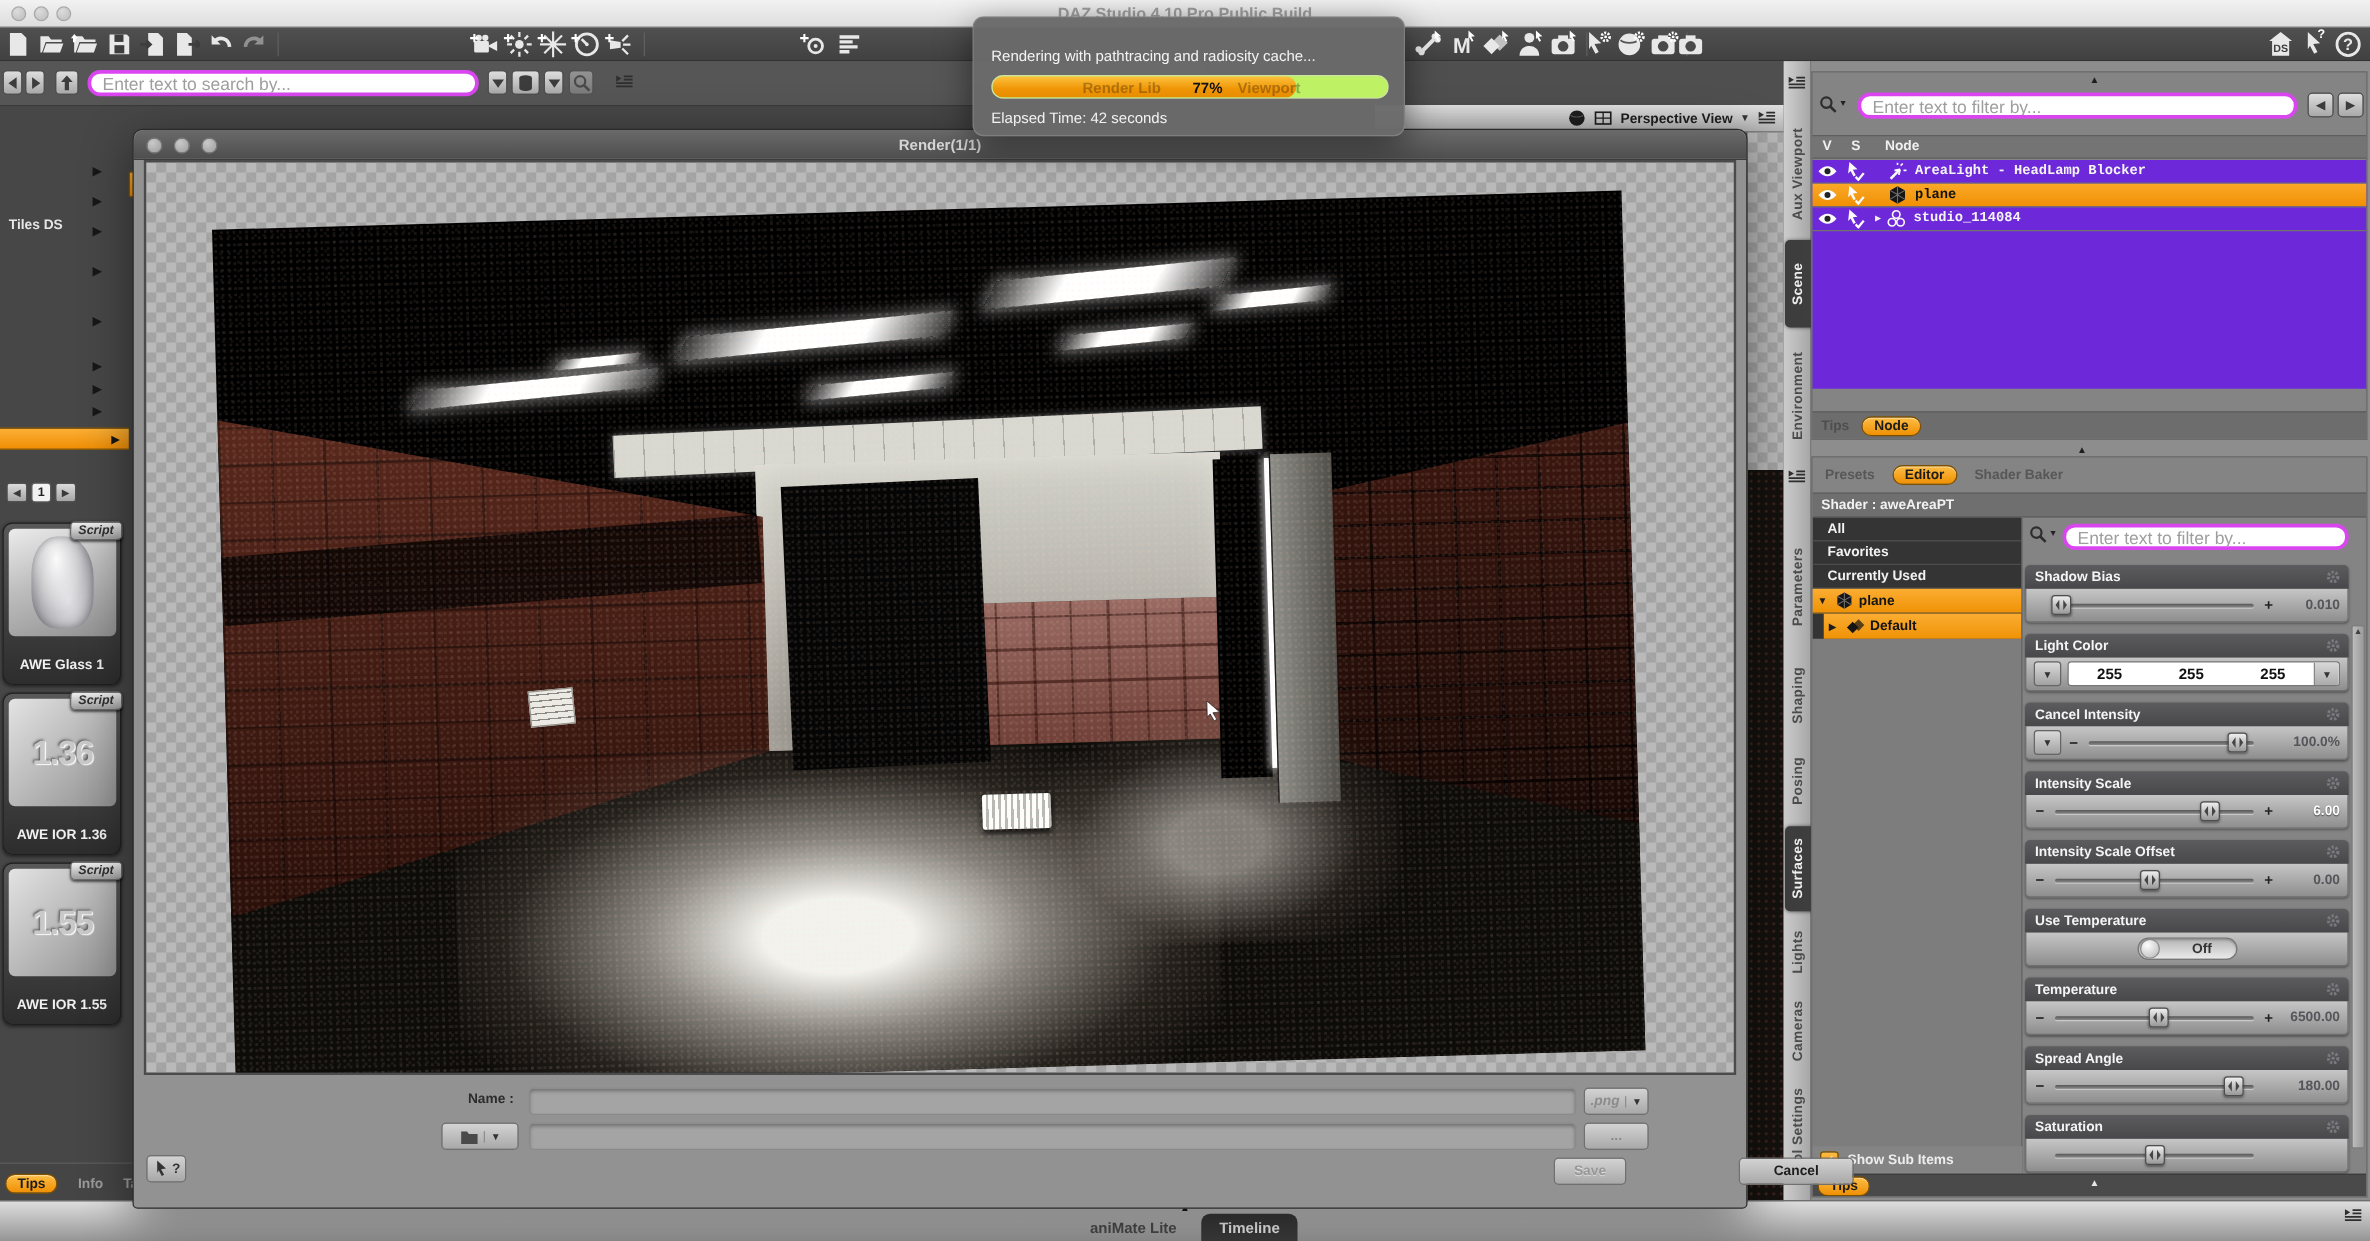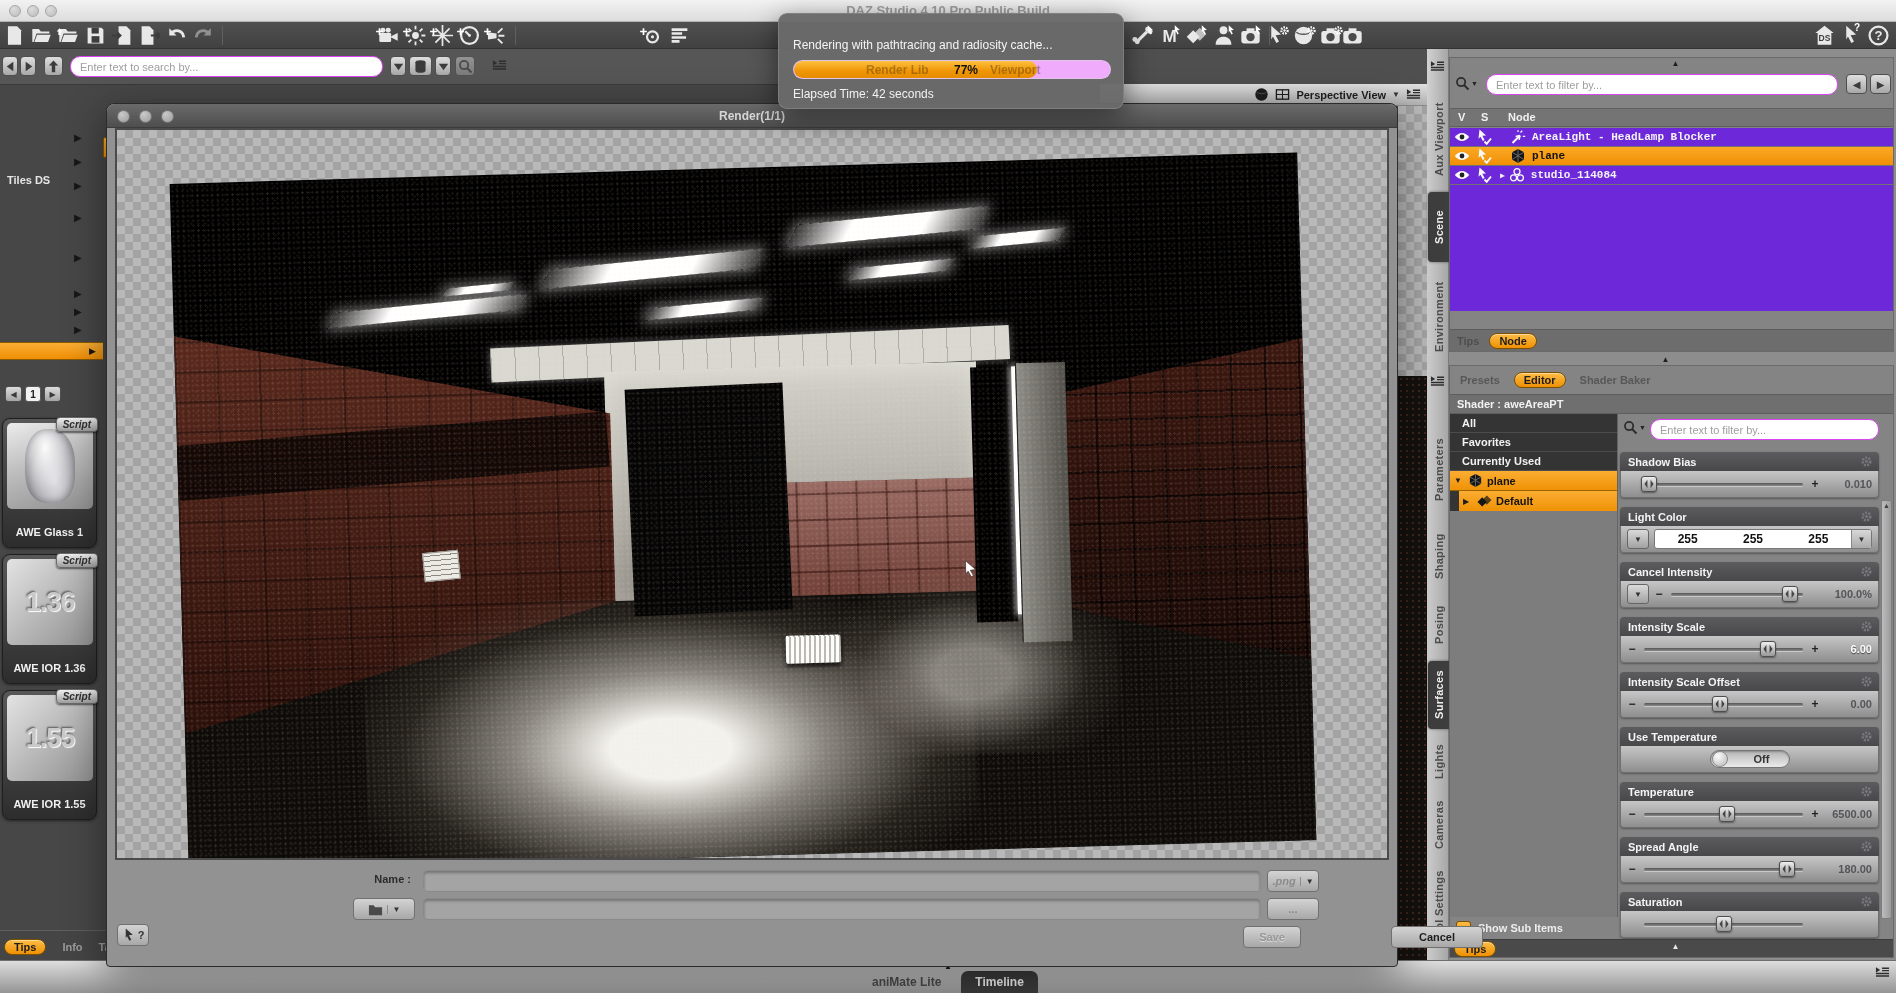--- a/index.html
+++ b/index.html
@@ -28,22 +28,22 @@
   .dim { opacity:.45; }
 
   
   #leftpane { position:absolute; left:0; top:49px; width:1427px; height:913px; background:#474747; z-index:1; }
   #searchrow { position:absolute; left:0; top:0; width:100%; height:36px; background:#565656;
                border-bottom:1px solid #3a3a3a; }
   .sqbtn { position:absolute; top:7px; height:20px; border-radius:4px; border:1px solid #4e4e4e;
            background:linear-gradient(#dedede,#a8a8a8); color:#3c3c3c; display:flex; align-items:center;
            justify-content:center; font-size:10px; font-weight:bold; }
   .sqbtn svg { width:13px; height:13px; }
-  .txtinput { border:1px solid #d946ef; border-radius:10px; background:#fff; color:#444;
-              font-size:11px; padding:4px 9px; font-family:inherit; }
+  .txtinput { border:3px solid #d946ef; border-radius:10px; background:#fff; color:#444;
+              font-size:14px; padding:4px 9px; font-family:inherit; }
   .txtinput::placeholder { color:#9e9e9e; }
   #lsearch { position:absolute; left:70px; top:7px; width:313px; height:21px; }
   .paneico { color:#2e2e2e; }
   .paneico svg { width:17px; height:17px; }
   #treearea { position:absolute; left:0; top:36px; width:100%; height:877px; }
   .folderrow { position:absolute; top:52px; height:21px; display:flex; align-items:center; gap:5px;
                padding:0 6px; font-size:11px; font-weight:bold; color:#e8e8e8; background:#5d5d5d;
                border:1px solid #444; border-radius:2px; }
   .folderrow.sel { background:linear-gradient(#fbaf35,#f08f05); color:#161616; border-color:#8a5a00; }
   .folderrow .fico { width:15px; height:15px; }
@@ -227,21 +227,21 @@
   #cancelbtn { color:#1d1d1d; }
   #whatsbtn { gap:1px; }
   #whatsbtn svg { width:12px; height:12px; color:#333; }
 
   
   #progdlg { position:absolute; left:778px; top:13px; width:346px; height:96px; z-index:9;
              background:rgba(106,106,106,.97); border-radius:9px; box-shadow:0 8px 28px rgba(0,0,0,.5);
              border:1px solid rgba(140,140,140,.6); }
   #progmsg { position:absolute; left:14px; top:24px; font-size:12px; color:#f4f4f4; }
   #ptrack { position:absolute; left:14px; top:46px; width:318px; height:19px; border-radius:10px;
-            background:#f0abfc; border:1px solid rgba(215,215,215,.55); overflow:hidden; }
+            background:#bef264; border:1px solid rgba(215,215,215,.55); overflow:hidden; }
   #pfill { position:absolute; left:0; top:0; height:100%; border-radius:9px;
            background:linear-gradient(#fdc23f,#ef9505 60%,#e68c00); }
   .ghost { position:absolute; top:2px; font-size:12px; font-weight:bold; color:rgba(30,20,0,.32); }
   #ppct { position:absolute; left:0; right:0; top:2px; text-align:center; font-size:12px;
           font-weight:bold; color:#111;padding-left:28px; }
   #pelapsed { position:absolute; left:14px; top:73px; font-size:12px; color:#f2f2f2; }
 
   
   #bottombar { position:absolute; left:0; top:960px; width:1896px; height:33px; z-index:3;
                background:linear-gradient(#dedede,#949494); border-top:1px solid #6e6e6e; }

